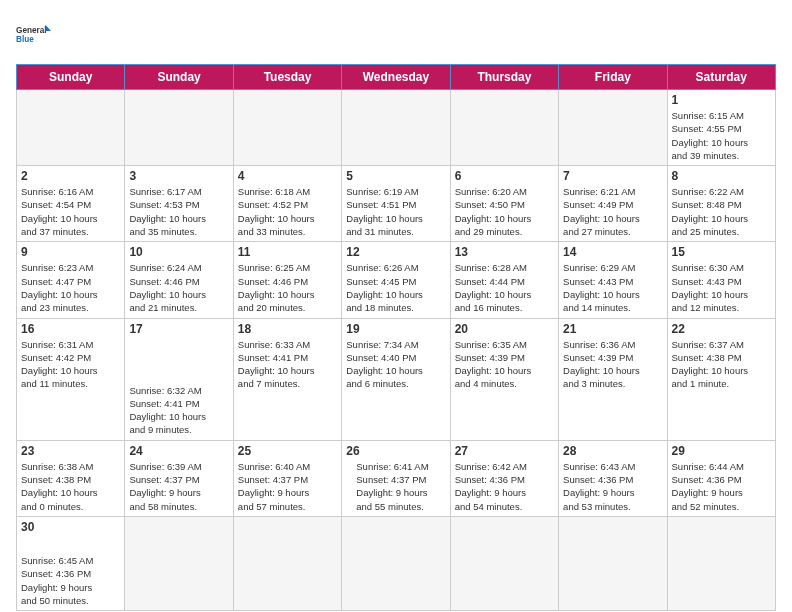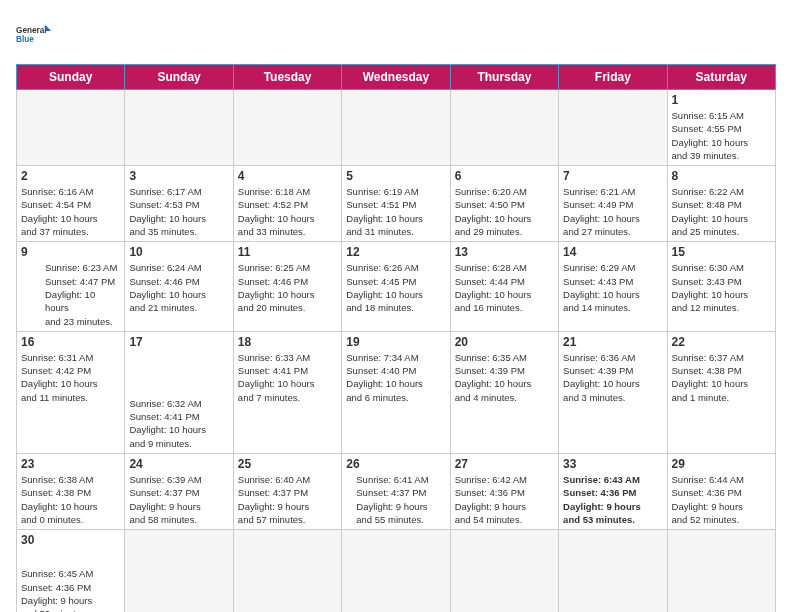--- a/index.html
+++ b/index.html
@@ -172,21 +172,21 @@
           <span class="day-number">8</span>
           <div class="day-info" style="white-space: pre-line;">Sunrise: 6:22 AM
 Sunset: 8:48 PM
 Daylight: 10 hours
 and 25 minutes.</div>
         </td>
       </tr>
       <tr>
         <td>
           <span class="day-number">9</span>
-          <div class="day-info" style="white-space: pre-line; margin-left: 24px;">Sunrise: 6:23 AM
+          <div class="day-info" style="white-space: pre-line;">Sunrise: 6:23 AM
 Sunset: 4:47 PM
 Daylight: 10 hours
 and 23 minutes.</div>
         </td>
         <td>
           <span class="day-number">10</span>
           <div class="day-info" style="white-space: pre-line;">Sunrise: 6:24 AM
 Sunset: 4:46 PM
 Daylight: 10 hours
 and 21 minutes.</div>
@@ -215,21 +215,21 @@
         <td>
           <span class="day-number">14</span>
           <div class="day-info" style="white-space: pre-line;">Sunrise: 6:29 AM
 Sunset: 4:43 PM
 Daylight: 10 hours
 and 14 minutes.</div>
         </td>
         <td>
           <span class="day-number">15</span>
           <div class="day-info" style="white-space: pre-line;">Sunrise: 6:30 AM
-Sunset: 3:43 PM
+Sunset: 4:43 PM
 Daylight: 10 hours
 and 12 minutes.</div>
         </td>
       </tr>
       <tr>
         <td>
           <span class="day-number">16</span>
           <div class="day-info" style="white-space: pre-line;">Sunrise: 6:31 AM
 Sunset: 4:42 PM
 Daylight: 10 hours
@@ -308,22 +308,22 @@
 and 55 minutes.</div>
         </td>
         <td>
           <span class="day-number">27</span>
           <div class="day-info" style="white-space: pre-line;">Sunrise: 6:42 AM
 Sunset: 4:36 PM
 Daylight: 9 hours
 and 54 minutes.</div>
         </td>
         <td>
-          <span class="day-number">33</span>
-          <div class="day-info" style="white-space: pre-line; font-weight: bold;">Sunrise: 6:43 AM
+          <span class="day-number">28</span>
+          <div class="day-info" style="white-space: pre-line;">Sunrise: 6:43 AM
 Sunset: 4:36 PM
 Daylight: 9 hours
 and 53 minutes.</div>
         </td>
         <td>
           <span class="day-number">29</span>
           <div class="day-info" style="white-space: pre-line;">Sunrise: 6:44 AM
 Sunset: 4:36 PM
 Daylight: 9 hours
 and 52 minutes.</div>

